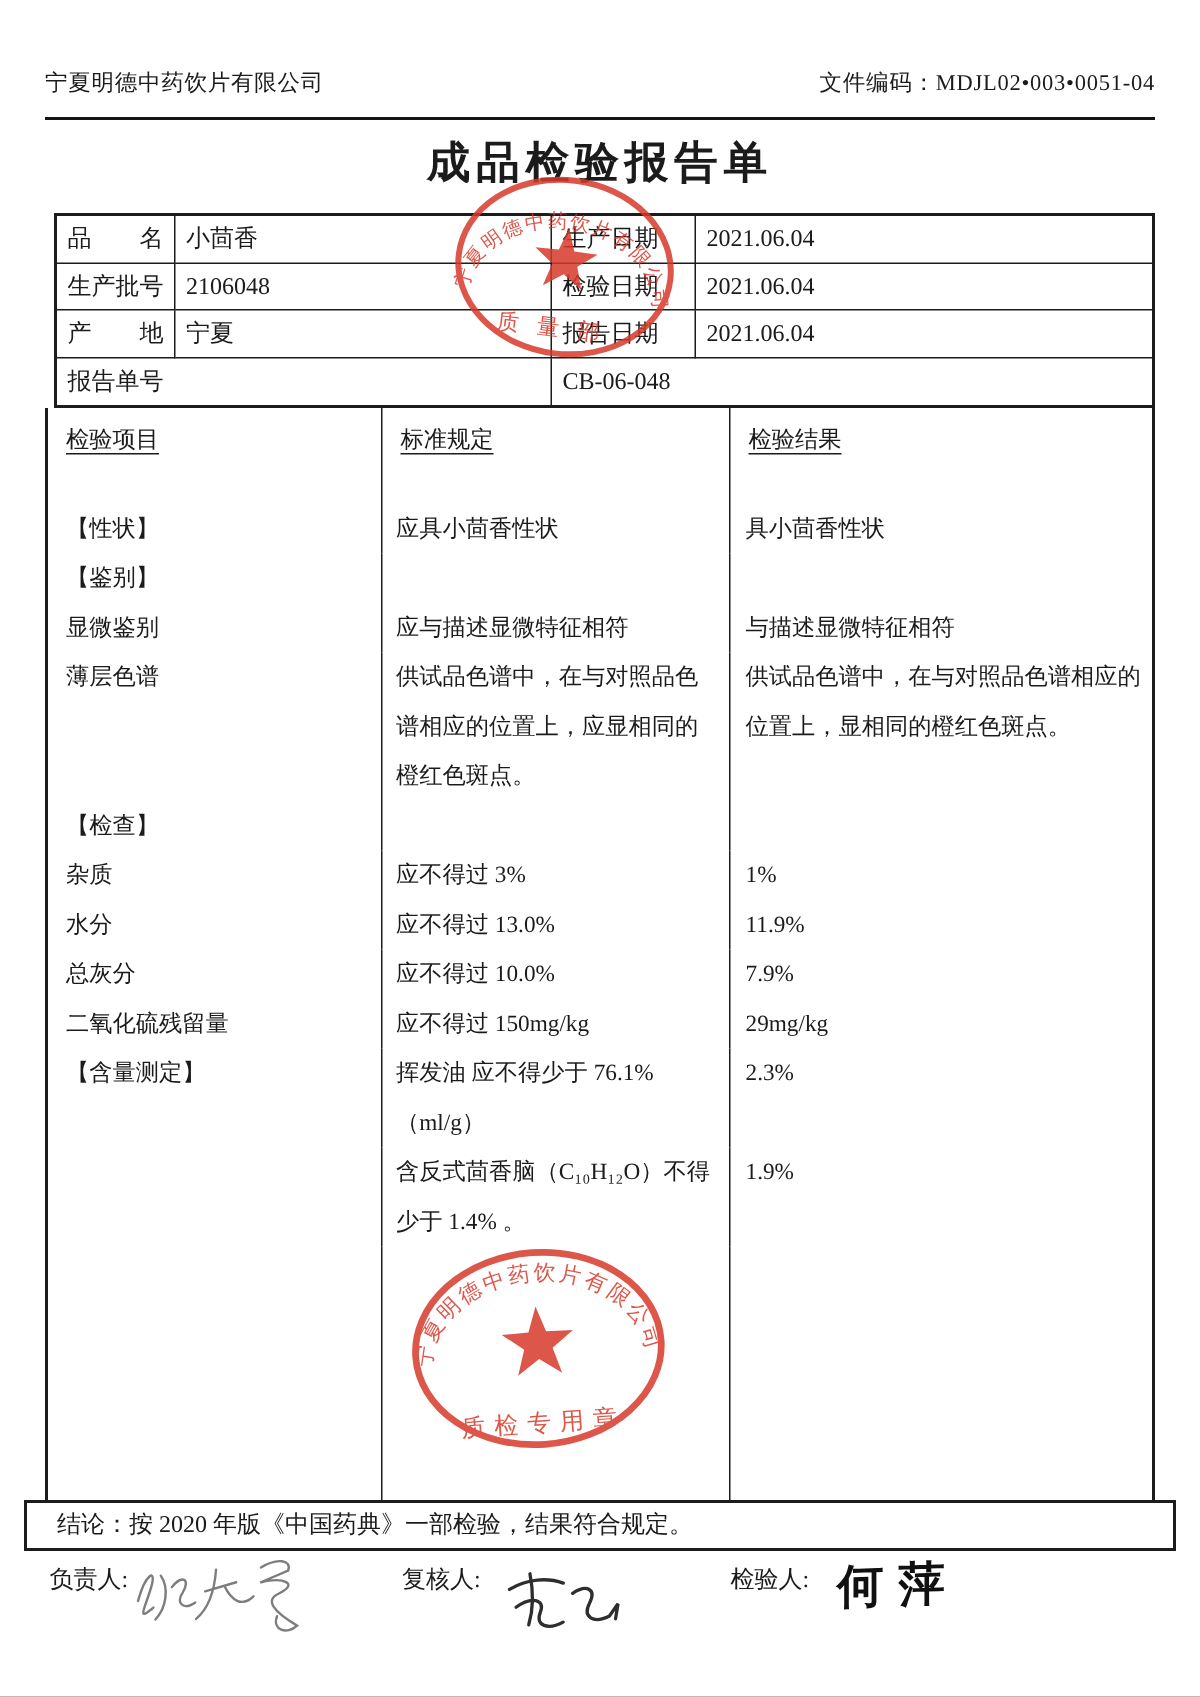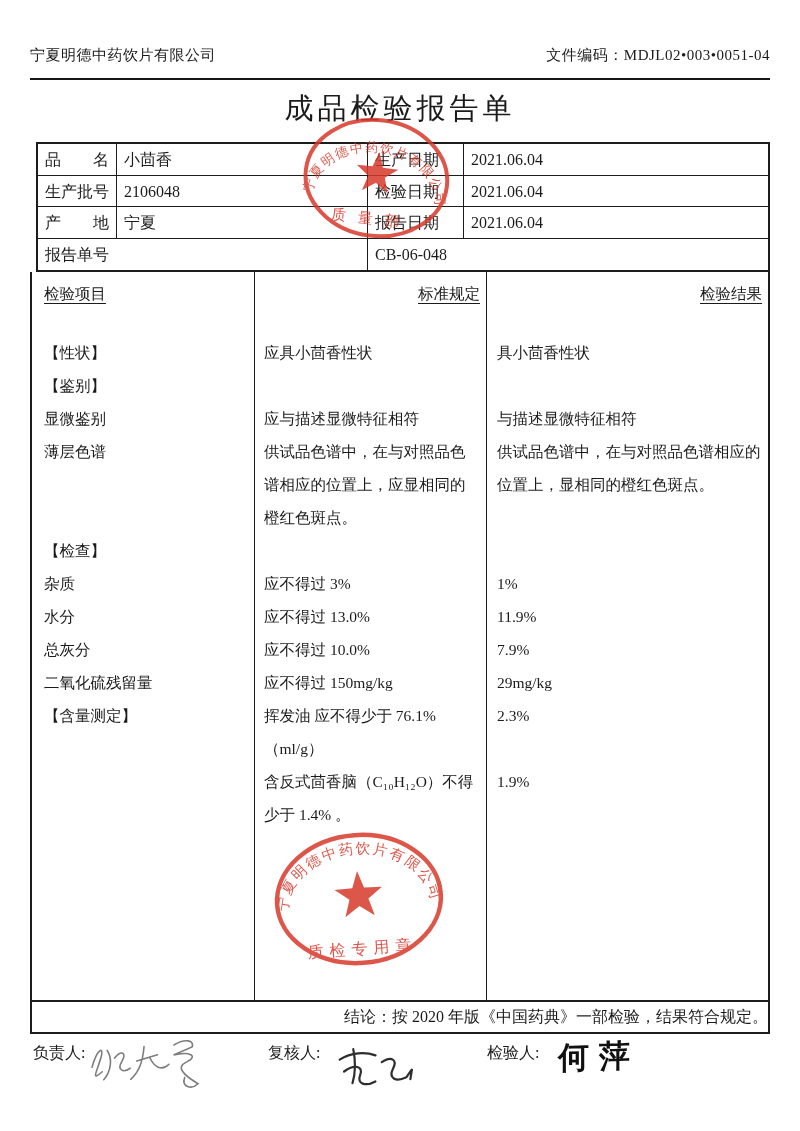--- a/index.html
+++ b/index.html
@@ -21,21 +21,21 @@
     justify-content:space-between;
     align-items:flex-end;
     border-bottom:2.5px solid #161616;
     font-size:15px;
     letter-spacing:0.5px;
   }
   .doc-title{
     margin-top:9px;
     text-align:center;
     font-size:29px;
-    font-weight:normal;
+    font-weight:bold;
     letter-spacing:4px;
   }
   
   .info-table{
     margin:13px 30px 0 36px;
     border:2px solid #1c1c1c;
     display:grid;
     grid-template-columns:79px 251px 96px 1fr;
     grid-auto-rows:31.5px;
     font-size:16px;
@@ -70,32 +70,31 @@
   .trow > div{line-height:33px;}
   .trow .c1{border-right:1.5px solid #1c1c1c;padding:0 6px 0 12px;}
   .trow .c2{border-right:1.5px solid #1c1c1c;padding:0 6px 0 9px;}
   .trow .c3{padding:0 6px 0 10px;}
   .thead{height:64px;}
   .thead .hd{padding-top:12px;line-height:20px;padding-left:12px;}
   .thead .hd span{
     text-decoration:underline;
     text-underline-offset:4px;
   }
-  .thead .c2,.thead .c3{text-align:right;}
+  .thead .c2,.thead .c3{text-align:left;}
   .tfiller{flex:1 1 auto;}
   
   .conclusion{
-    margin:0 30px;
+    margin:0 16px;
     border:2px solid #1c1c1c;
     height:34px;
     box-sizing:border-box;
     line-height:30px;
-    padding-left:8px;
+    padding-left:20px;
     font-size:16px;
-    text-align:right;
   }
   
   .footer{
     position:relative;
     margin:0 30px;
     height:86px;
     font-size:16px;
     text-align:right;
   }
   .sig-label{position:absolute;top:9px;}

